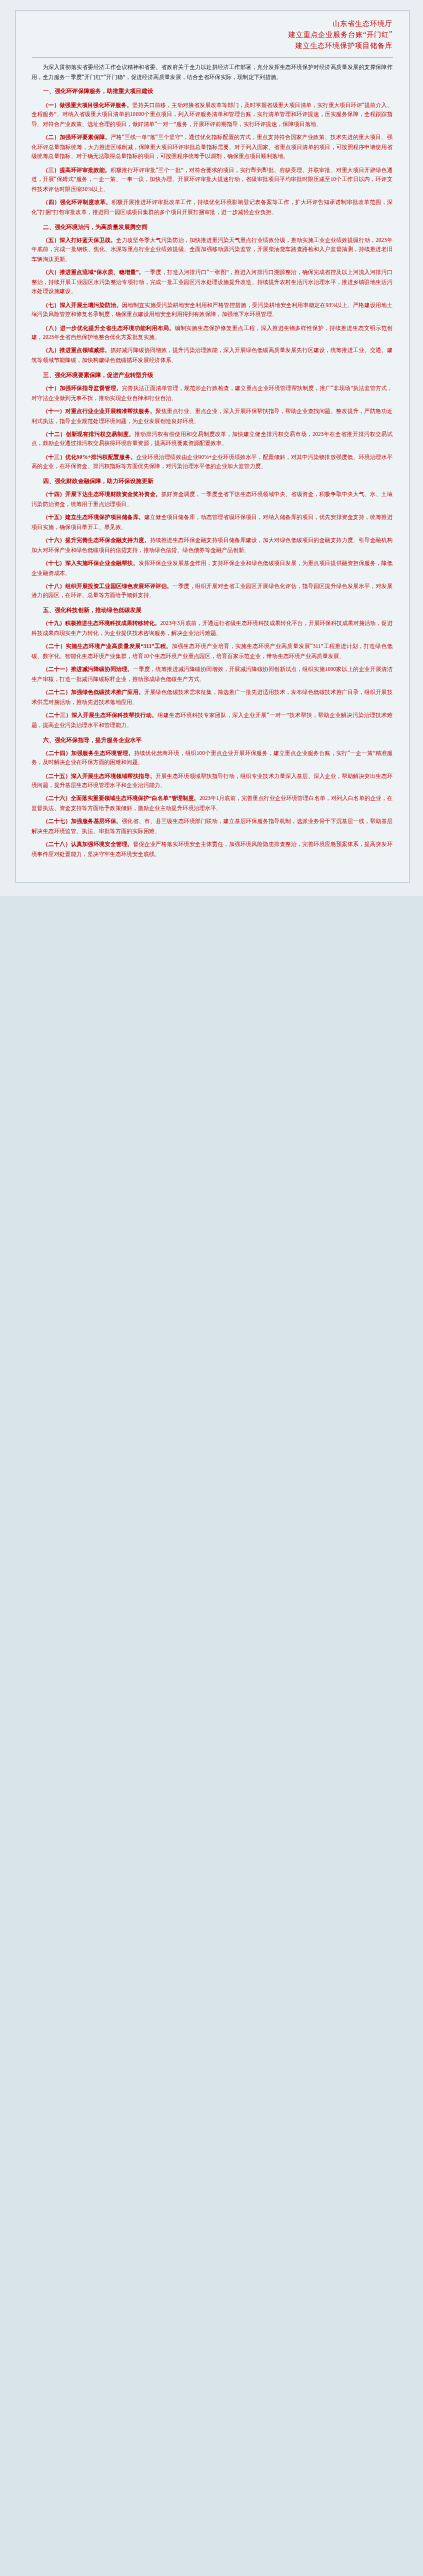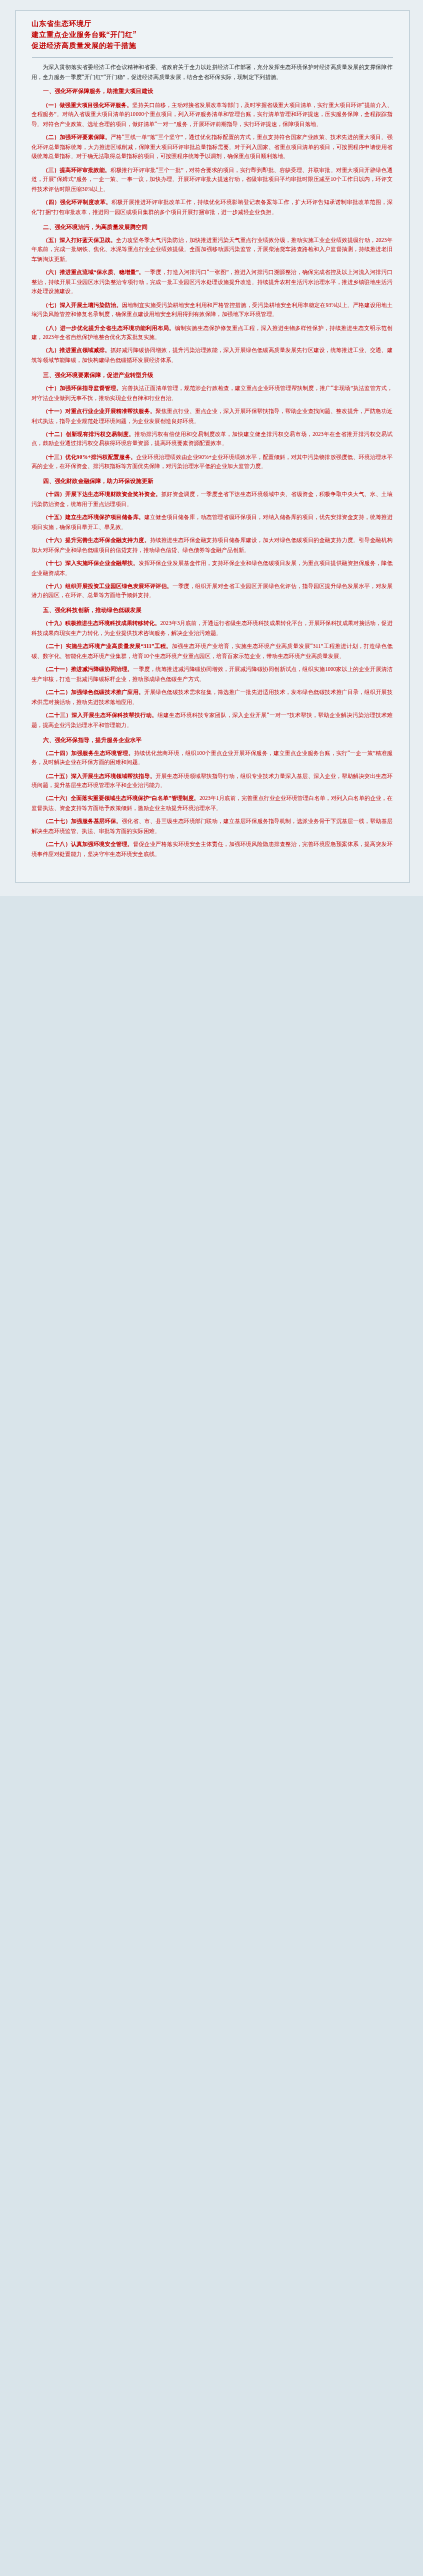--- a/index.html
+++ b/index.html
@@ -18,23 +18,23 @@
   }
   .sheet {
     width: 395px;
     margin: 0 auto;
     background: #eef3f6;
     border: 0.5px solid #c4d2da;
     box-sizing: border-box;
     padding: 8.5px 16px 13.8px 16px;
   }
   .doc-title {
-    text-align: left;
+    text-align: right;
     color: #c00000;
-    font-weight: bold;
+    font-weight: normal;
     line-height: 1.55;
     letter-spacing: 0.3px;
   }
   .doc-title .l1 { font-size: 7.2px; }
   .doc-title .l2 { font-size: 7.2px; }
   .doc-title .l3 { font-size: 7.2px; }
   .title-rule {
     height: 0;
     border-bottom: 0.5px solid #b9c8d2;
     margin: 4.2px 0 5.3px 0;
@@ -66,21 +66,21 @@
 </style>
 </head>
 <body>
 
 <div id="page">
   <div class="sheet">
 
     <div class="doc-title">
       <div class="l1">山东省生态环境厅</div>
       <div class="l2">建立重点企业服务台账“开门红”</div>
-      <div class="l3">促进经济高质量发展的若干措施</div>
+      <div class="l3">建立生态环境保护项目储备库</div>
     </div>
 
     <div class="title-rule"></div>
 
     <p class="para">为深入贯彻落实省委经济工作会议精神和省委、省政府关于全力以赴拼经济工作部署，充分发挥生态环境保护对经济高质量发展的支撑保障作用，全力服务一季度“开门红”“开门稳”，促进经济高质量发展，结合全省环保实际，现制定下列措施。</p>
 
     <div class="sec-head">一、强化环评保障服务，助推重大项目建设</div>
     <p class="para red"><span class="sub-head">（一）做强重大项目强化环评服务。</span><span>坚持关口前移，主动对接省发展改革等部门，及时掌握省级重大项目清单，实行重大项目环评“提前介入、全程服务”。对纳入省级重大项目清单的10000个重点项目，列入环评服务清单和管理台账，实行清单管理和环评提速，压实服务保障，全程跟踪指导。对符合产业政策、选址合理的项目，做好清单“一对一”服务，开展环评前期指导，实行环评提速，保障项目落地。</span></p>
     <p class="para red"><span class="sub-head">（二）加强环评要素保障。</span><span>严格“三线一单”落“三个坚守”，通过优化指标配置的方式，重点支持符合国家产业政策、技术先进的重大项目。强化环评总量指标统筹，大力推进区域削减，保障重大项目环评审批总量指标需要。对于列入国家、省重点项目清单的项目，可按照程序申请使用省级统筹总量指标。对于确无法取得总量指标的项目，可按照程序统筹予以调剂，确保重点项目顺利落地。</span></p>
     <p class="para red"><span class="sub-head">（三）提高环评审批效能。</span><span>积极推行环评审批“三个一批”，对符合要求的项目，实行即到即批、容缺受理、并联审批。对重大项目开辟绿色通道，开展“保姆式”服务，一企一策、一事一议，加快办理。开展环评审批大提速行动，省级审批项目平均审批时限压减至10个工作日以内，环评文件技术评估时限压缩30%以上。</span></p>

